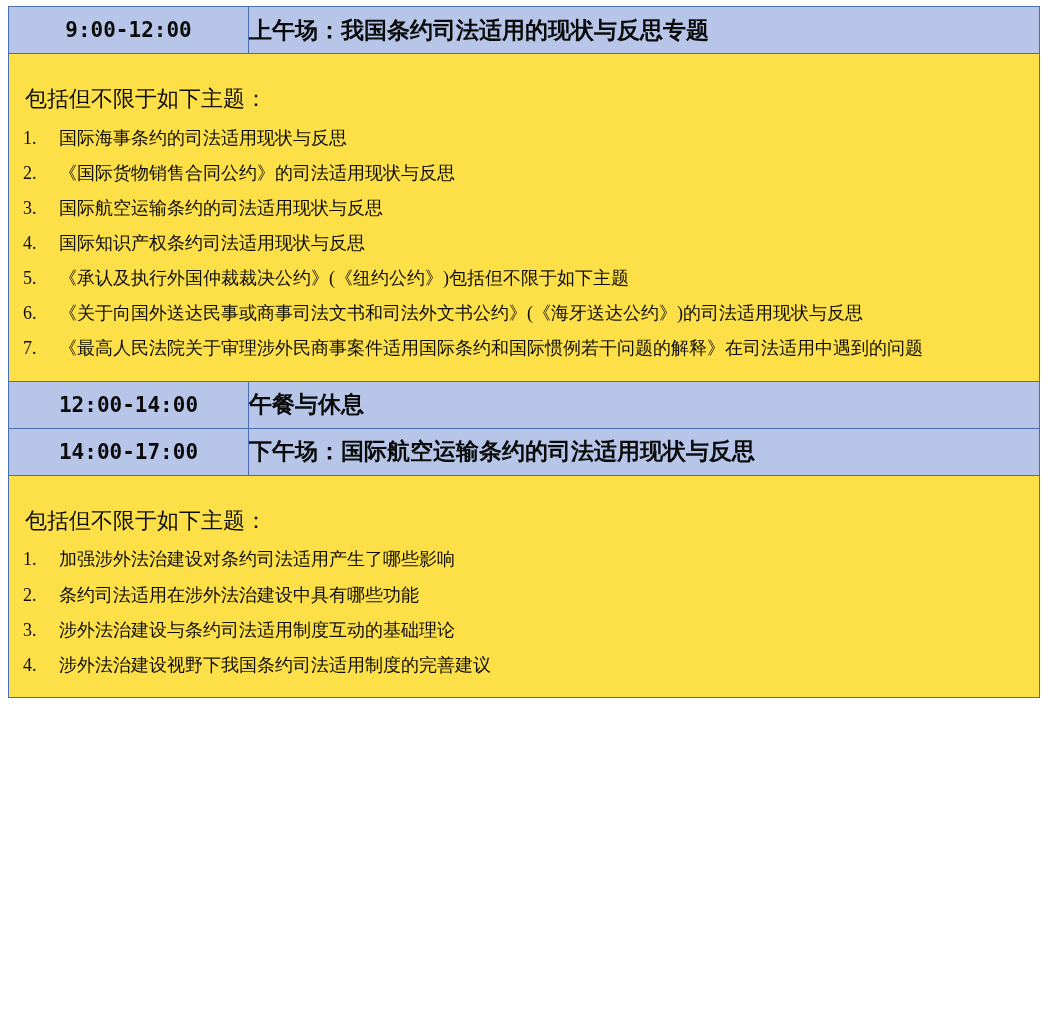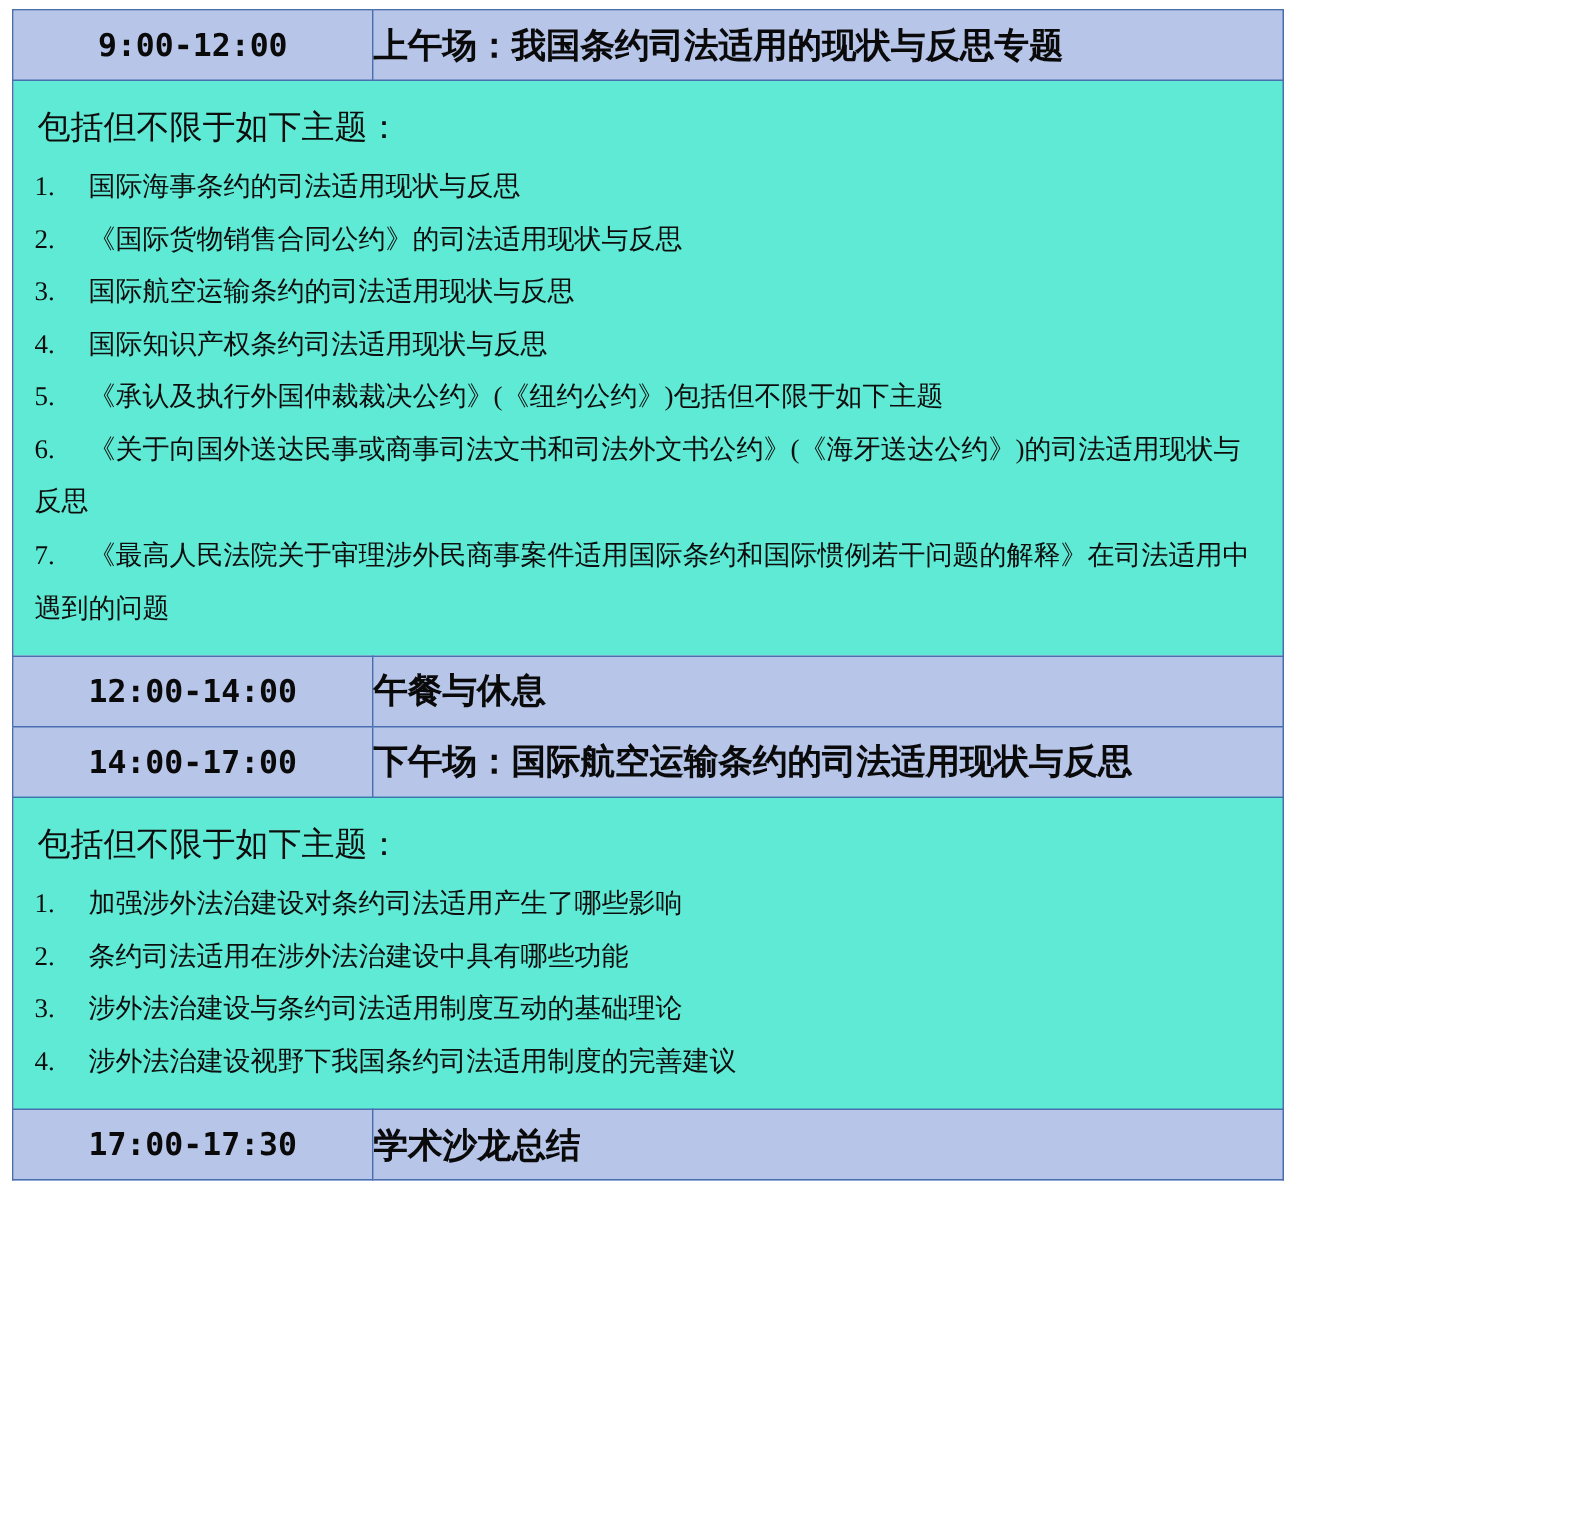--- a/index.html
+++ b/index.html
@@ -7,21 +7,21 @@
     padding: 0;
     background: #ffffff;
   }
   body {
     width: 1048px;
     height: 1016px;
     font-family: "Liberation Serif", "DejaVu Serif", serif;
     color: #0d0d0d;
   }
   .schedule-table {
-    width: 848px;
+    width: 1032px;
     margin: 6px 8px 0 8px;
     border-collapse: collapse;
     table-layout: fixed;
   }
   .schedule-table td {
     border: 1px solid #4a6fb0;
     padding: 0;
     vertical-align: middle;
   }
   tr.session-header td {
@@ -37,22 +37,22 @@
     letter-spacing: 0px;
     color: #0a0a0a;
   }
   td.title-cell {
     font-family: "Liberation Serif", "DejaVu Serif", serif;
     font-weight: bold;
     font-size: 23px;
     color: #0a0a0a;
   }
   td.body-cell {
-    background: #5eead4;
-    padding: 10px 14px 14px 14px;
+    background: #fde047;
+    padding: 24px 14px 14px 14px;
   }
   .intro {
     font-size: 22px;
     line-height: 1.95;
     margin: 0 0 0 2px;
   }
   ol.topic-list {
     list-style: none;
     margin: 0;
     padding: 0;
@@ -115,18 +115,14 @@
       <td class="body-cell" colspan="2">
         <p class="intro">包括但不限于如下主题：</p>
         <ol class="topic-list">
           <li><span class="num">1.</span><span class="itemtext">加强涉外法治建设对条约司法适用产生了哪些影响</span></li>
           <li><span class="num">2.</span><span class="itemtext">条约司法适用在涉外法治建设中具有哪些功能</span></li>
           <li><span class="num">3.</span><span class="itemtext">涉外法治建设与条约司法适用制度互动的基础理论</span></li>
           <li><span class="num">4.</span><span class="itemtext">涉外法治建设视野下我国条约司法适用制度的完善建议</span></li>
         </ol>
       </td>
     </tr>
-    <tr class="session-header">
-      <td class="time-cell">17:00-17:30</td>
-      <td class="title-cell">学术沙龙总结</td>
-    </tr>
   </tbody>
 </table>
 
 </body></html>

